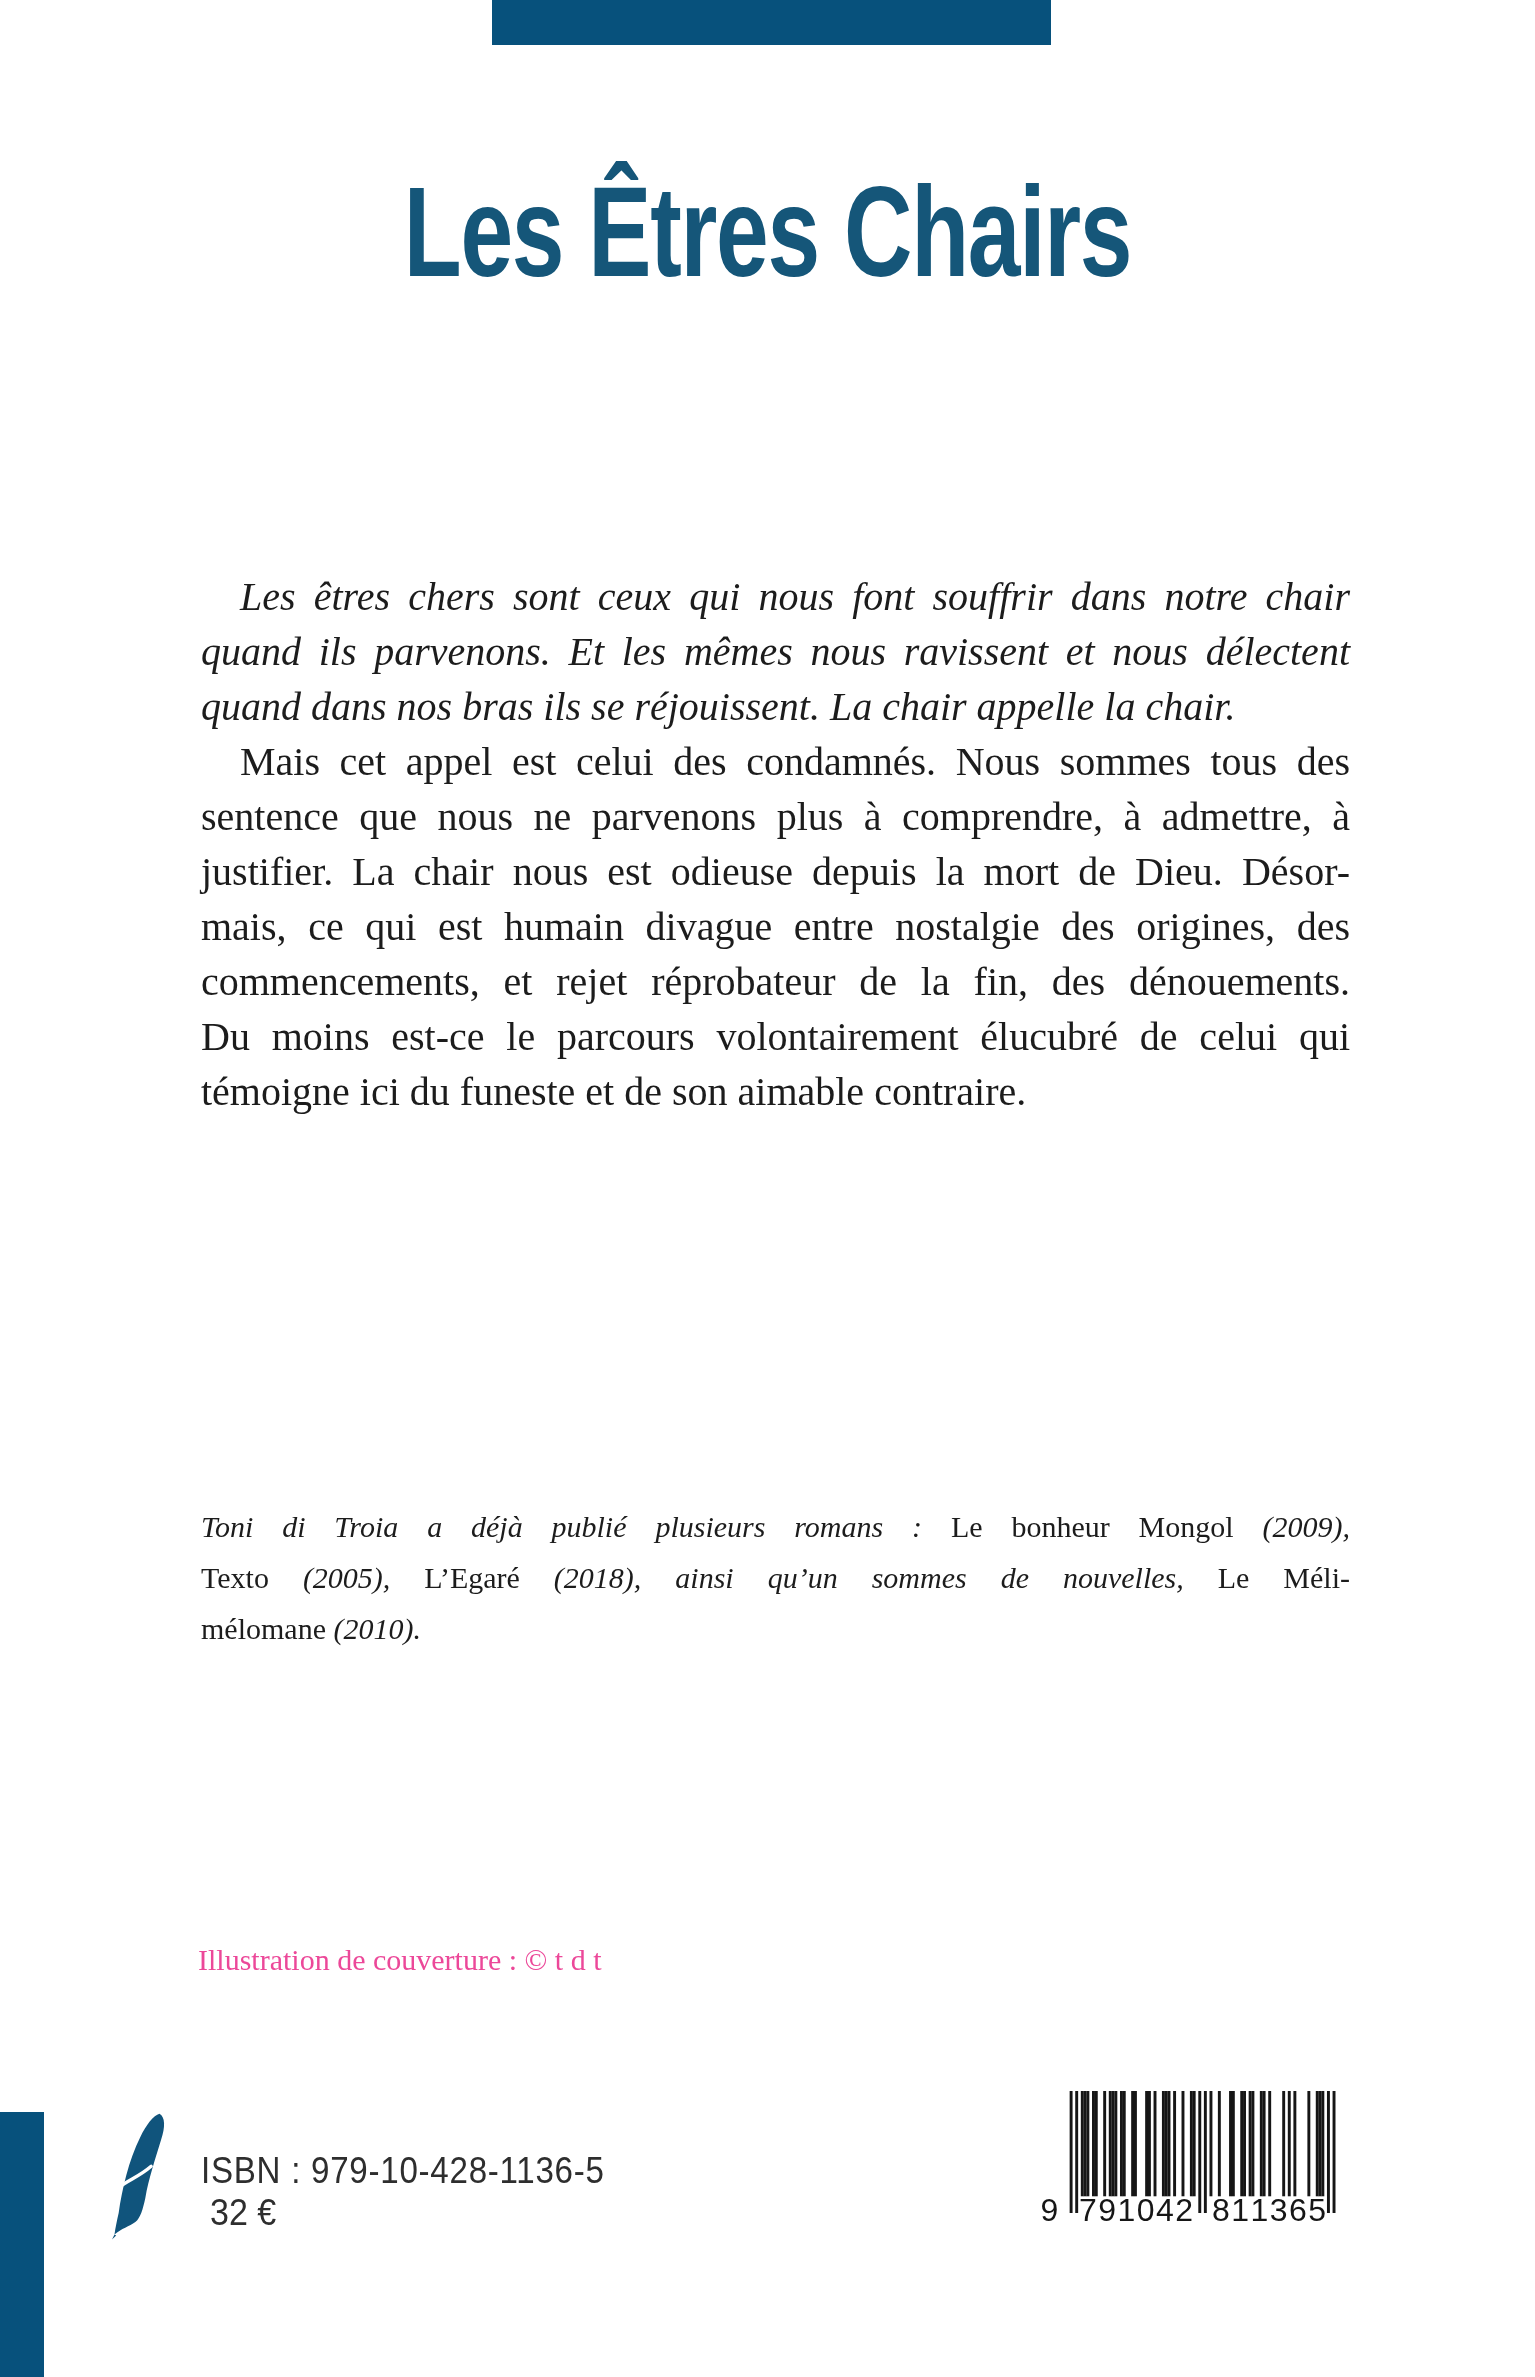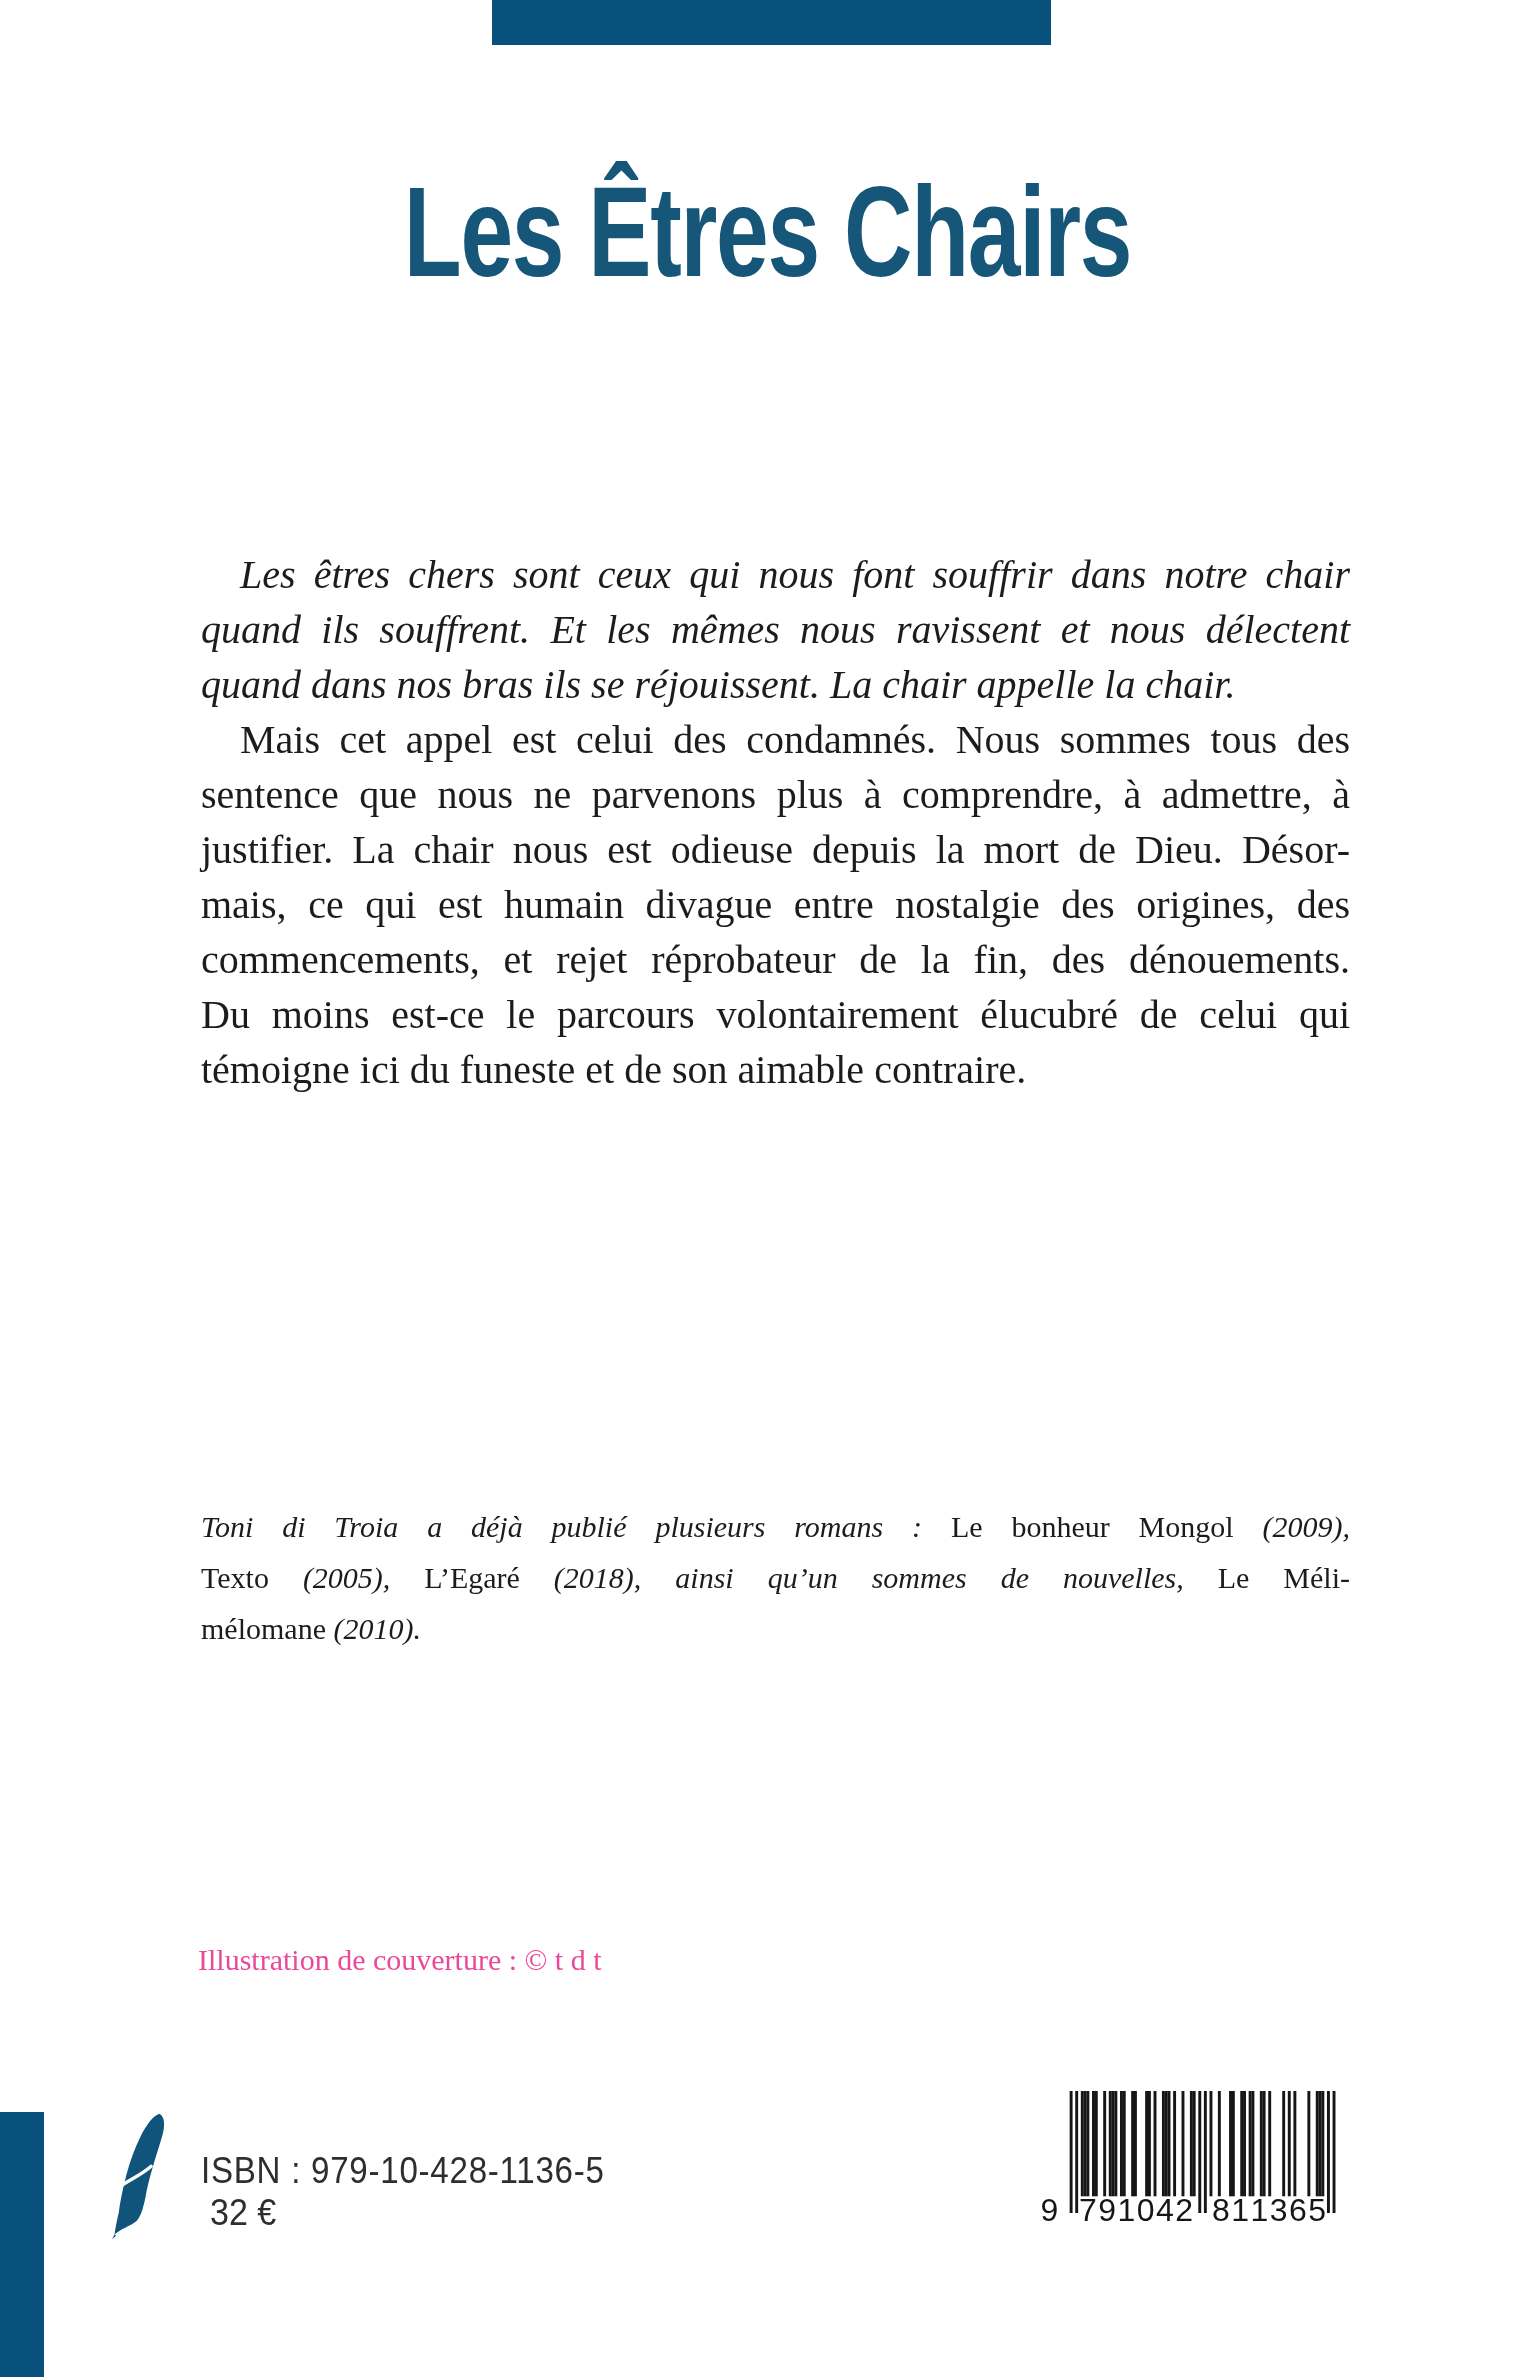--- a/index.html
+++ b/index.html
@@ -14,21 +14,21 @@
   
   .title-row { position:absolute; left:0; top:168px; width:1535px; height:134px;
                display:flex; justify-content:center; align-items:flex-start; }
   .title-row .t { font-family:"Liberation Sans", sans-serif; font-weight:bold;
                   font-size:128px; line-height:128px; color:#155679; white-space:nowrap;
                   transform:scaleX(0.74); transform-origin:50% 50%; letter-spacing:-1.7px; }
 
   
   .synopsis { position:absolute; left:201px; top:547px; width:1149px;
               font-size:40px; line-height:55px; color:#1c1c1c; }
-  .synopsis .para.italic { font-style:italic; }
+  .synopsis .para.italic { font-style:italic;margin-top:22px; }
   .line { text-align:justify; text-align-last:justify; white-space:normal; }
   .line.last { text-align-last:left; }
   .indent { display:inline-block; width:39px; }
 
   
   .bio { position:absolute; left:201px; top:1501px; width:1149px;
          font-size:30px; line-height:51px; color:#1c1c1c; }
   .bio .it { font-style:italic; }
 
   
@@ -60,21 +60,21 @@
 
   <div class="top-bar"></div>
 
   <div class="title-row">
     <span class="t">Les Êtres Chairs</span>
   </div>
 
   <div class="synopsis">
     <div class="para italic">
         <div class="line"><span class="indent"></span>Les êtres chers sont ceux qui nous font souffrir dans notre chair</div>
-        <div class="line">quand ils souffrent. Et les mêmes nous ravissent et nous délectent</div>
+        <div class="line">quand ils parvenons. Et les mêmes nous ravissent et nous délectent</div>
         <div class="line last">quand dans nos bras ils se réjouissent. La chair appelle la chair.</div>
       </div>
     <div class="para">
         <div class="line"><span class="indent"></span>Mais cet appel est celui des condamnés. Nous sommes tous des</div>
         <div class="line">sentence que nous ne parvenons plus à comprendre, à admettre, à</div>
         <div class="line">justifier. La chair nous est odieuse depuis la mort de Dieu. Désor-</div>
         <div class="line">mais, ce qui est humain divague entre nostalgie des origines, des</div>
         <div class="line">commencements, et rejet réprobateur de la fin, des dénouements.</div>
         <div class="line">Du moins est-ce le parcours volontairement élucubré de celui qui</div>
         <div class="line last">témoigne ici du funeste et de son aimable contraire.</div>

